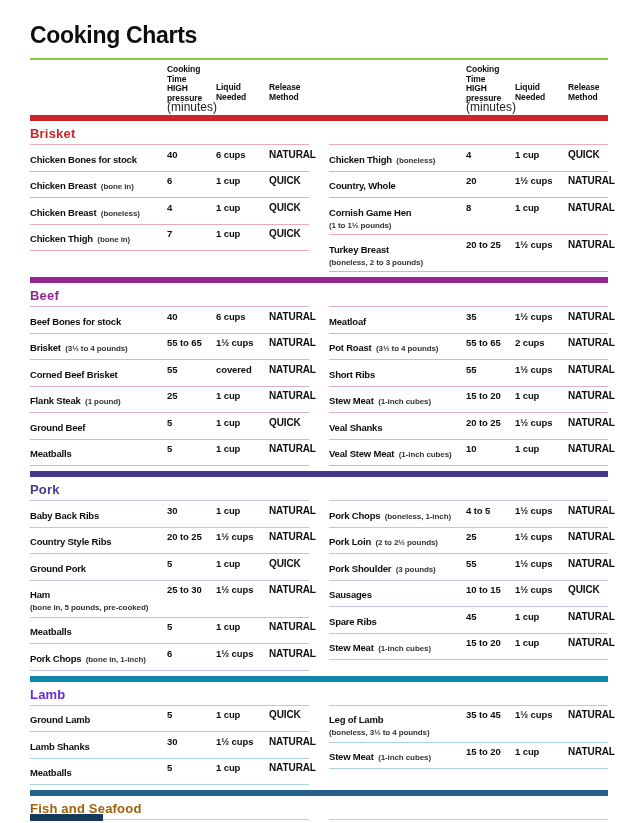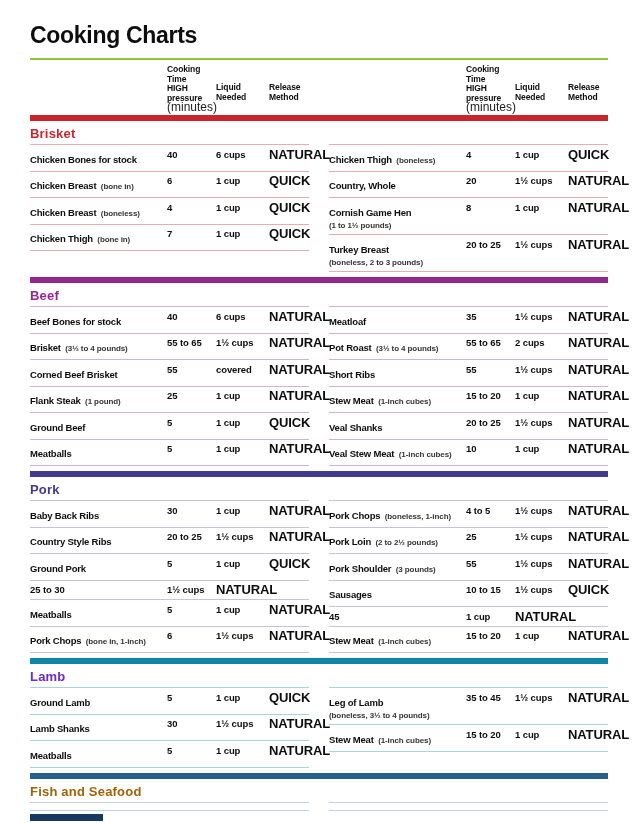--- a/index.html
+++ b/index.html
@@ -55,21 +55,21 @@
     grid-template-columns:1fr 46px 50px 40px;
     column-gap:3px;
     padding:3.5px 0 4px 0;
     border-bottom:1px solid var(--sep);
     align-items:start;
   }
   .food { font-size:9.5px; font-weight:bold; line-height:11px; letter-spacing:-0.2px; color:#0d0d0d;text-align:center; }
   .note { font-size:8px; font-weight:bold; letter-spacing:-0.1px; color:#333; }
   .note-block { display:block; line-height:9.5px; margin-top:1px; }
   .cell { font-size:9.5px; font-weight:bold; line-height:11px; letter-spacing:-0.1px; color:#0d0d0d; }
-  .release-cell { font-size:13px; }
+  .release-cell { font-size:10px; }
 
   .footer-bar {
     position:absolute; left:30px; bottom:2px;
     width:73px; height:7px;
   }
 </style>
 </head>
 <body>
 
 <div class="page">
@@ -258,20 +258,21 @@
             <div class="cell">1½ cups</div>
             <div class="cell release-cell">NATURAL</div>
           </div>
           <div class="row">
             <div><span class="food">Ground Pork</span></div>
             <div class="cell">5</div>
             <div class="cell">1 cup</div>
             <div class="cell release-cell">QUICK</div>
           </div>
           <div class="row">
+            <div><span class="food">Ham</span><span class="note note-block">(bone in, 5 pounds, pre-cooked)</span></div>
             <div class="cell">25 to 30</div>
             <div class="cell">1½ cups</div>
             <div class="cell release-cell">NATURAL</div>
           </div>
           <div class="row">
             <div><span class="food">Meatballs</span></div>
             <div class="cell">5</div>
             <div class="cell">1 cup</div>
             <div class="cell release-cell">NATURAL</div>
           </div>
@@ -301,20 +302,21 @@
             <div class="cell">1½ cups</div>
             <div class="cell release-cell">NATURAL</div>
           </div>
           <div class="row">
             <div><span class="food">Sausages</span></div>
             <div class="cell">10 to 15</div>
             <div class="cell">1½ cups</div>
             <div class="cell release-cell">QUICK</div>
           </div>
           <div class="row">
+            <div><span class="food">Spare Ribs</span></div>
             <div class="cell">45</div>
             <div class="cell">1 cup</div>
             <div class="cell release-cell">NATURAL</div>
           </div>
           <div class="row">
             <div><span class="food">Stew Meat</span> <span class="note">(1-inch cubes)</span></div>
             <div class="cell">15 to 20</div>
             <div class="cell">1 cup</div>
             <div class="cell release-cell">NATURAL</div>
           </div>

